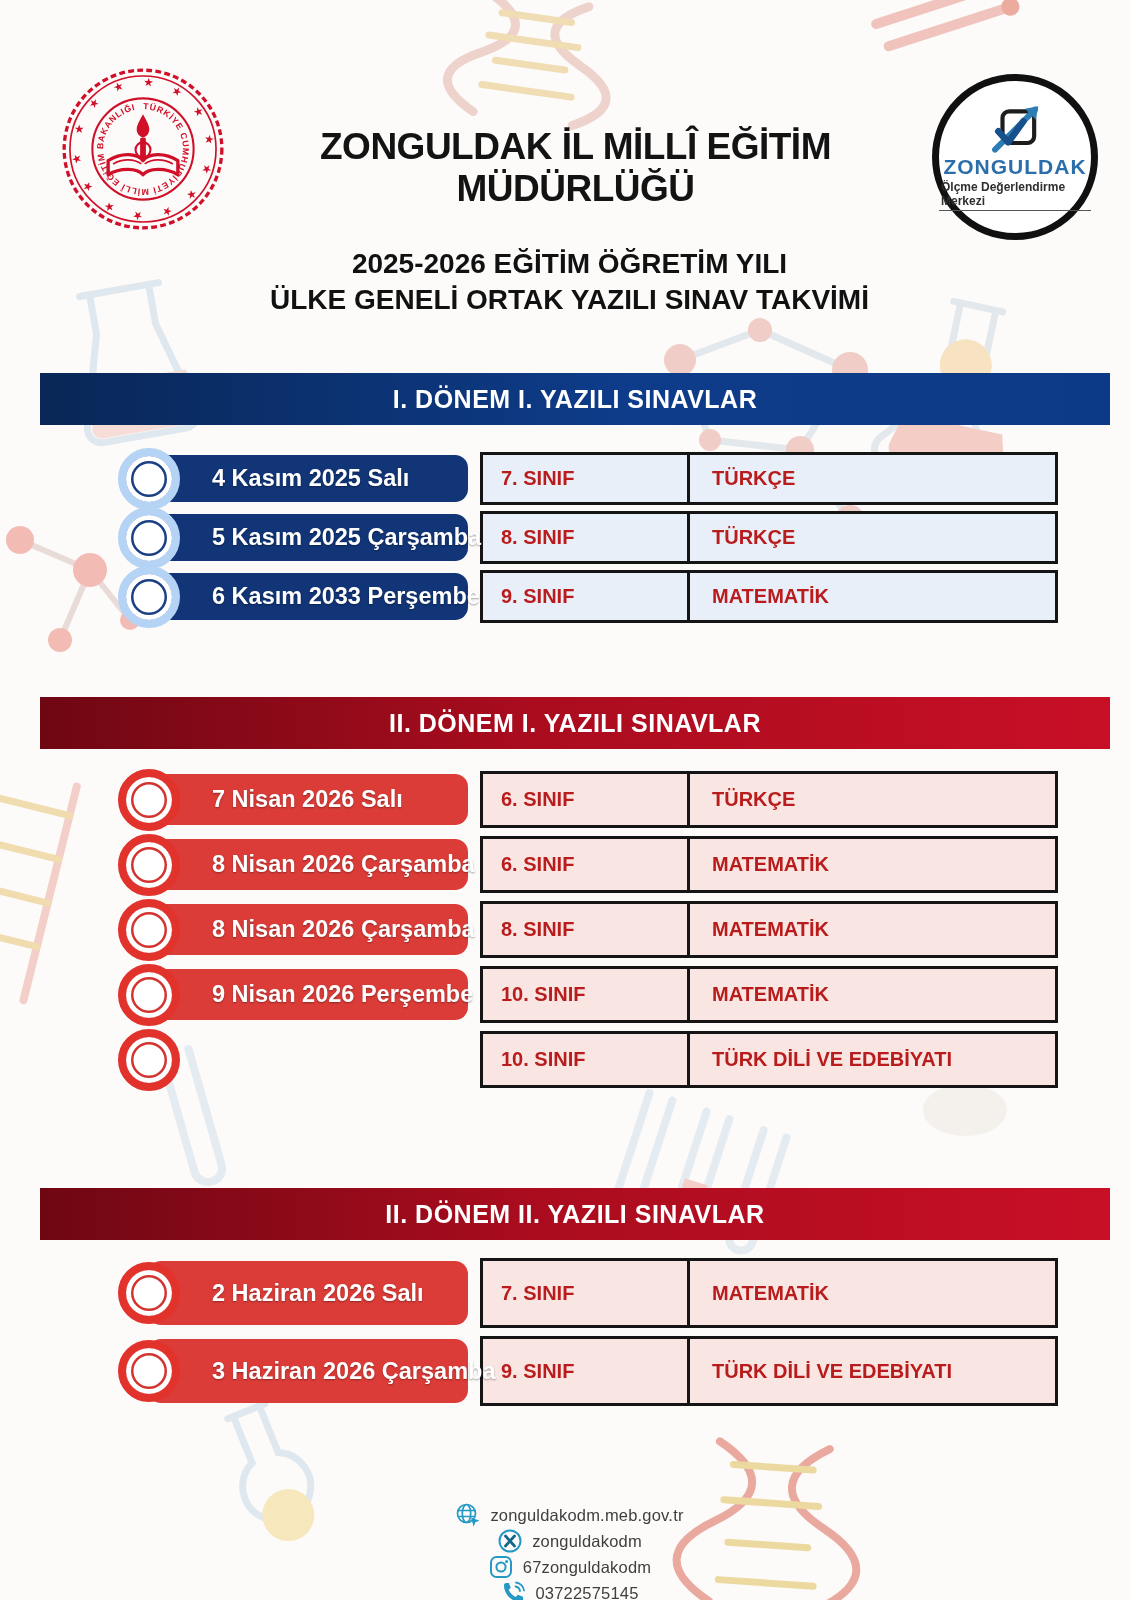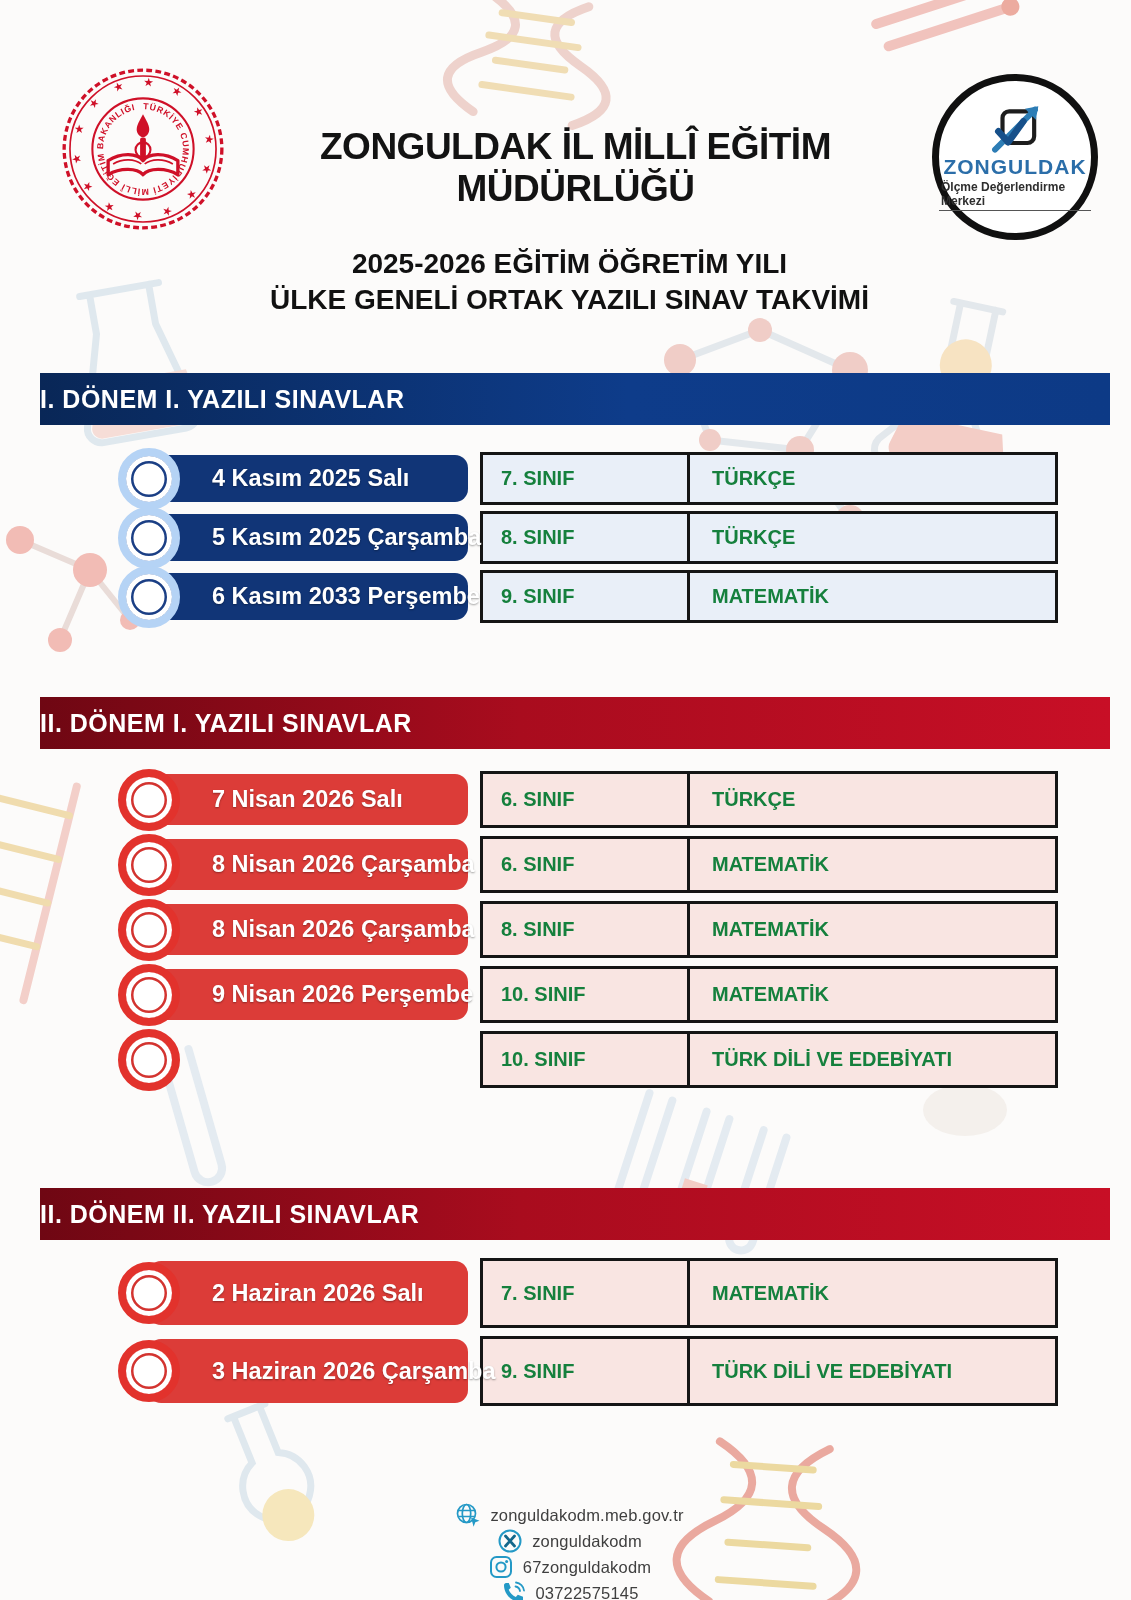--- a/index.html
+++ b/index.html
@@ -26,21 +26,21 @@
   .odm-sub{font-size:12px;font-weight:700;color:#2e2e2e;border-bottom:1.5px solid #555;padding:1px 2px 2px;}
   
   .subtitle{position:absolute;top:246px;left:8px;right:0;text-align:center;z-index:2;
     font-size:28px;font-weight:800;line-height:36px;color:#111;}
   
   .section{position:absolute;left:0;width:100%;z-index:2;}
   .section-0{top:373px;}
   .section-1{top:697px;}
   .section-2{top:1188px;}
   .bar{
-    margin:0 21px 0 40px;height:52px;display:flex;align-items:center;
+    margin:0 21px 0 40px;height:52px;display:flex;align-items:center;justify-content:center;
     color:#fff;font-size:25px;font-weight:700;letter-spacing:.5px;
   }
   .blue .bar{background:linear-gradient(90deg,#092757 0%,#0e3c8a 55%,#0d3a86 100%);}
   .red  .bar{background:linear-gradient(90deg,#6f0713 0%,#a90c1e 45%,#c80f26 100%);}
   .rows{margin-left:118px;width:940px;display:flex;flex-direction:column;gap:6px;}
   .section-0 .rows{margin-top:27px;}
   .section-1 .rows{margin-top:22px;gap:8px;}
   .section-2 .rows{margin-top:18px;gap:8px;}
   .row{display:grid;grid-template-columns:362px 210px 368px;height:53px;}
   .section-1 .row{height:57px;}
@@ -55,21 +55,21 @@
   .blue .pill{background:#113577;}
   .red  .pill{background:#dc3c38;}
   .ringcircle{
     position:absolute;left:0;top:50%;transform:translateY(-50%);
     width:46px;height:46px;border-radius:50%;background:#fff;z-index:3;
   }
   .blue .ringcircle{border:8px solid #b5d3f5;box-shadow:inset 0 0 0 5px #fff,inset 0 0 0 7.5px #1b3f85;}
   .red  .ringcircle{border:8px solid #e2322c;box-shadow:inset 0 0 0 5px #fff,inset 0 0 0 7.5px #d33430;}
   .cell{
     border:3px solid #151515;display:flex;align-items:center;
-    font-size:20px;font-weight:700;color:#15803d;white-space:nowrap;
+    font-size:20px;font-weight:700;color:#b91c1c;white-space:nowrap;
   }
   .cell.grade{padding-left:18px;}
   .cell.subject{margin-left:-3px;padding-left:22px;}
   .blue .cell{background:#e9eff8;}
   .red  .cell{background:#f9e5e2;}
   
   .footer{
     position:absolute;top:1502px;left:8px;right:0;z-index:2;
     display:flex;justify-content:center;align-items:center;flex-direction:column;
   }

